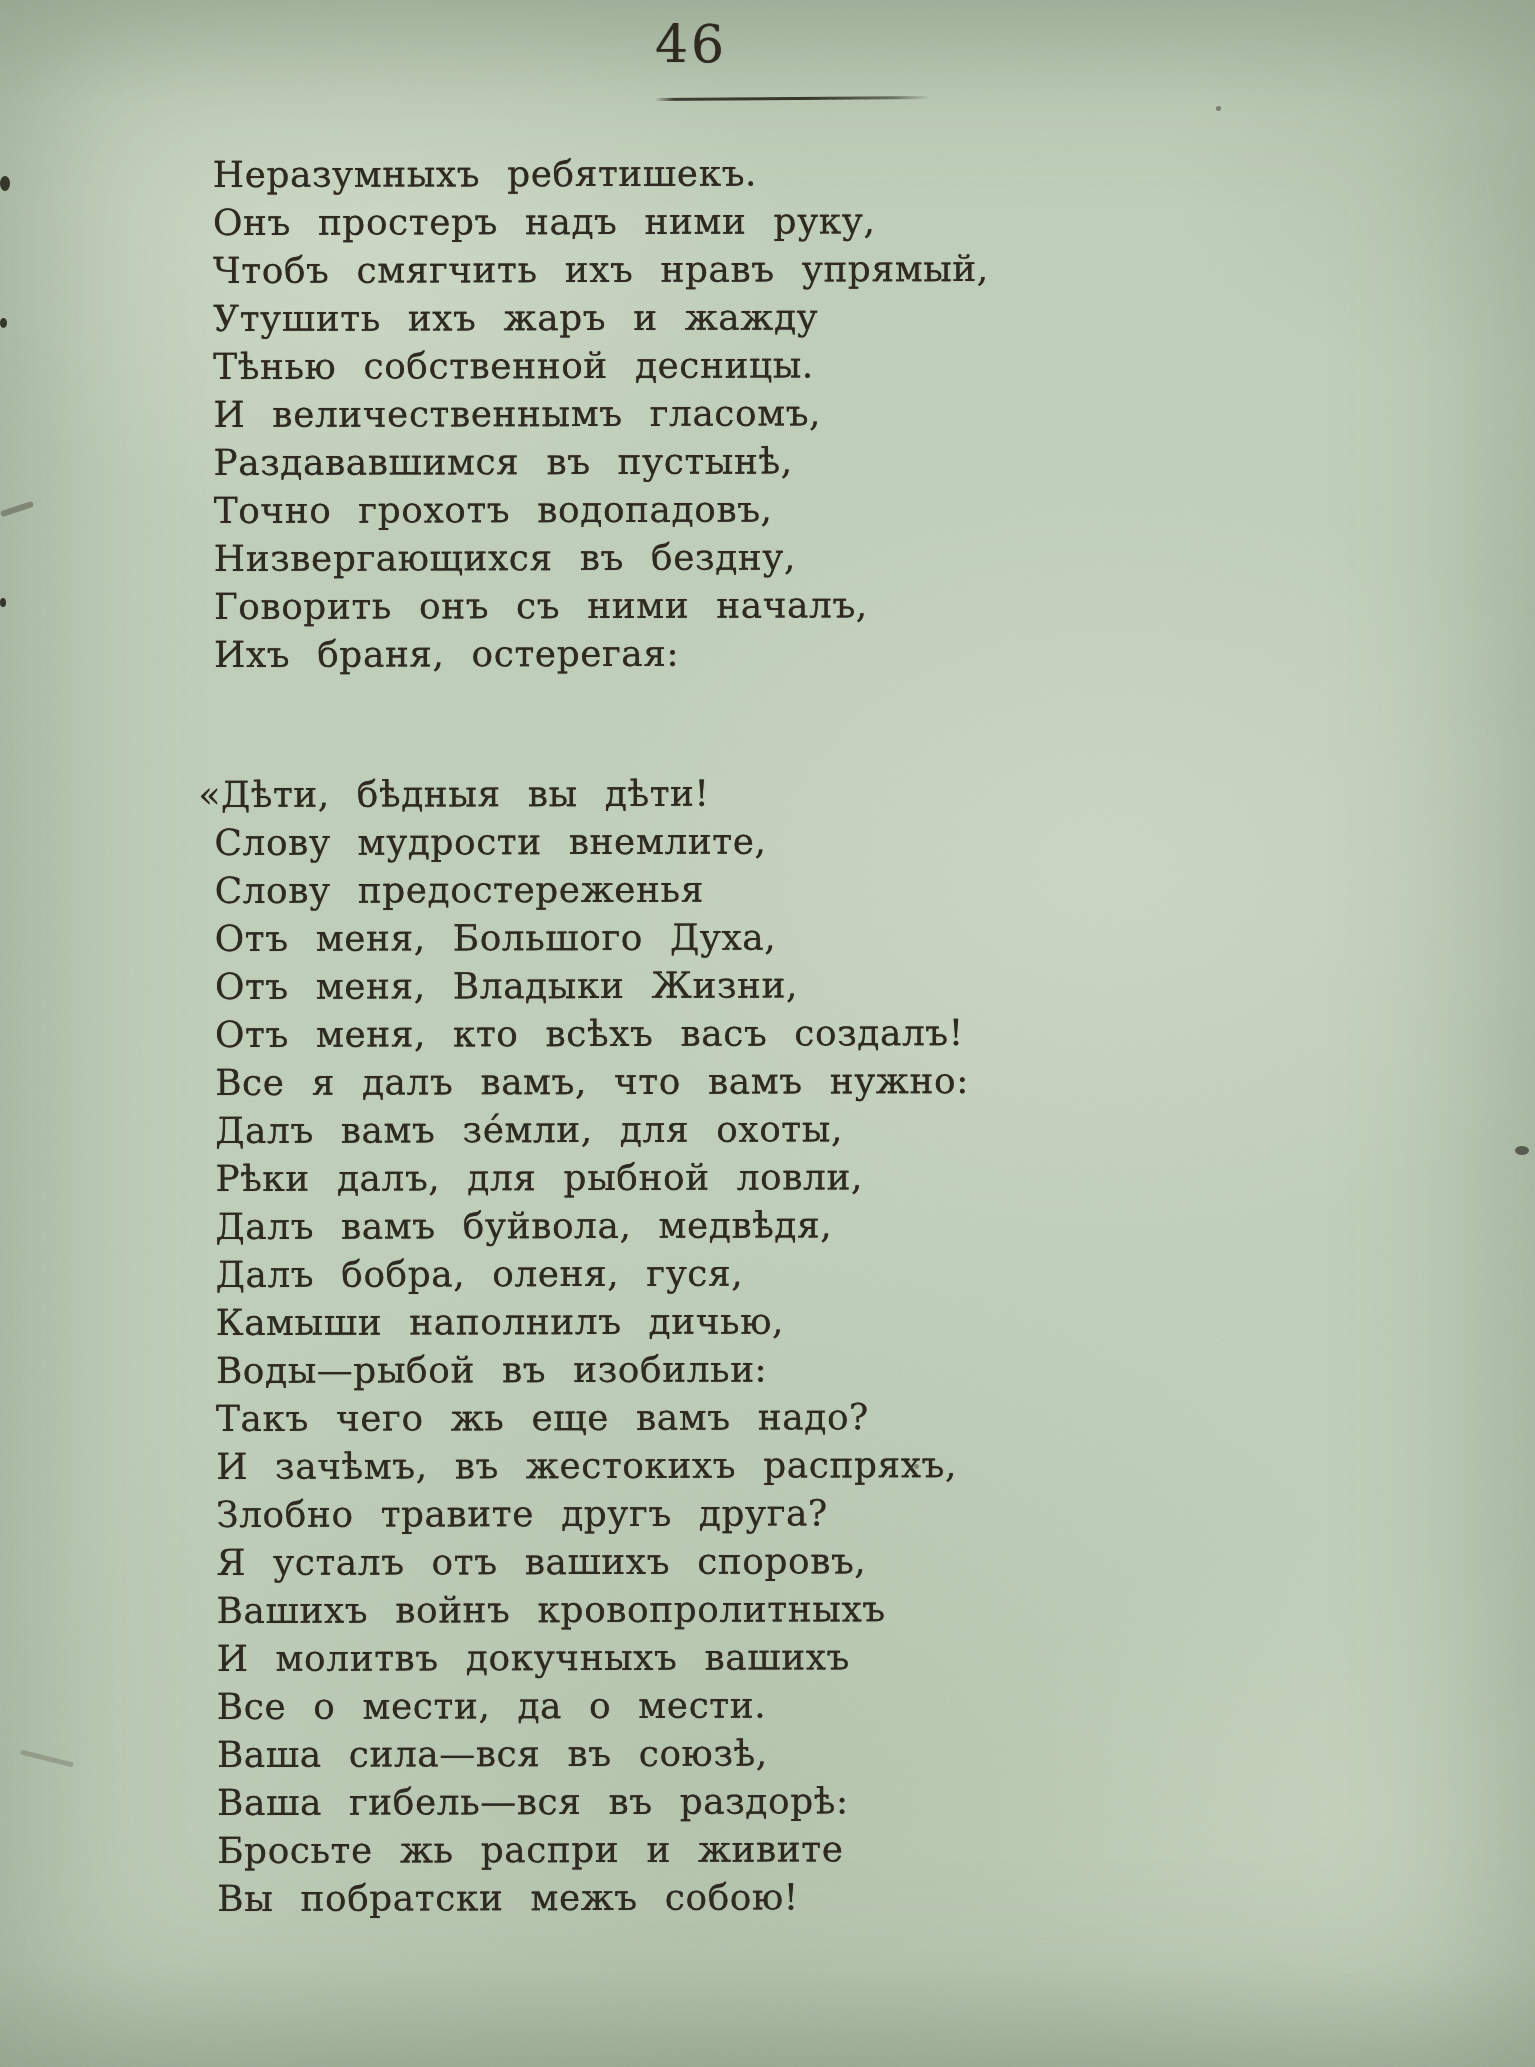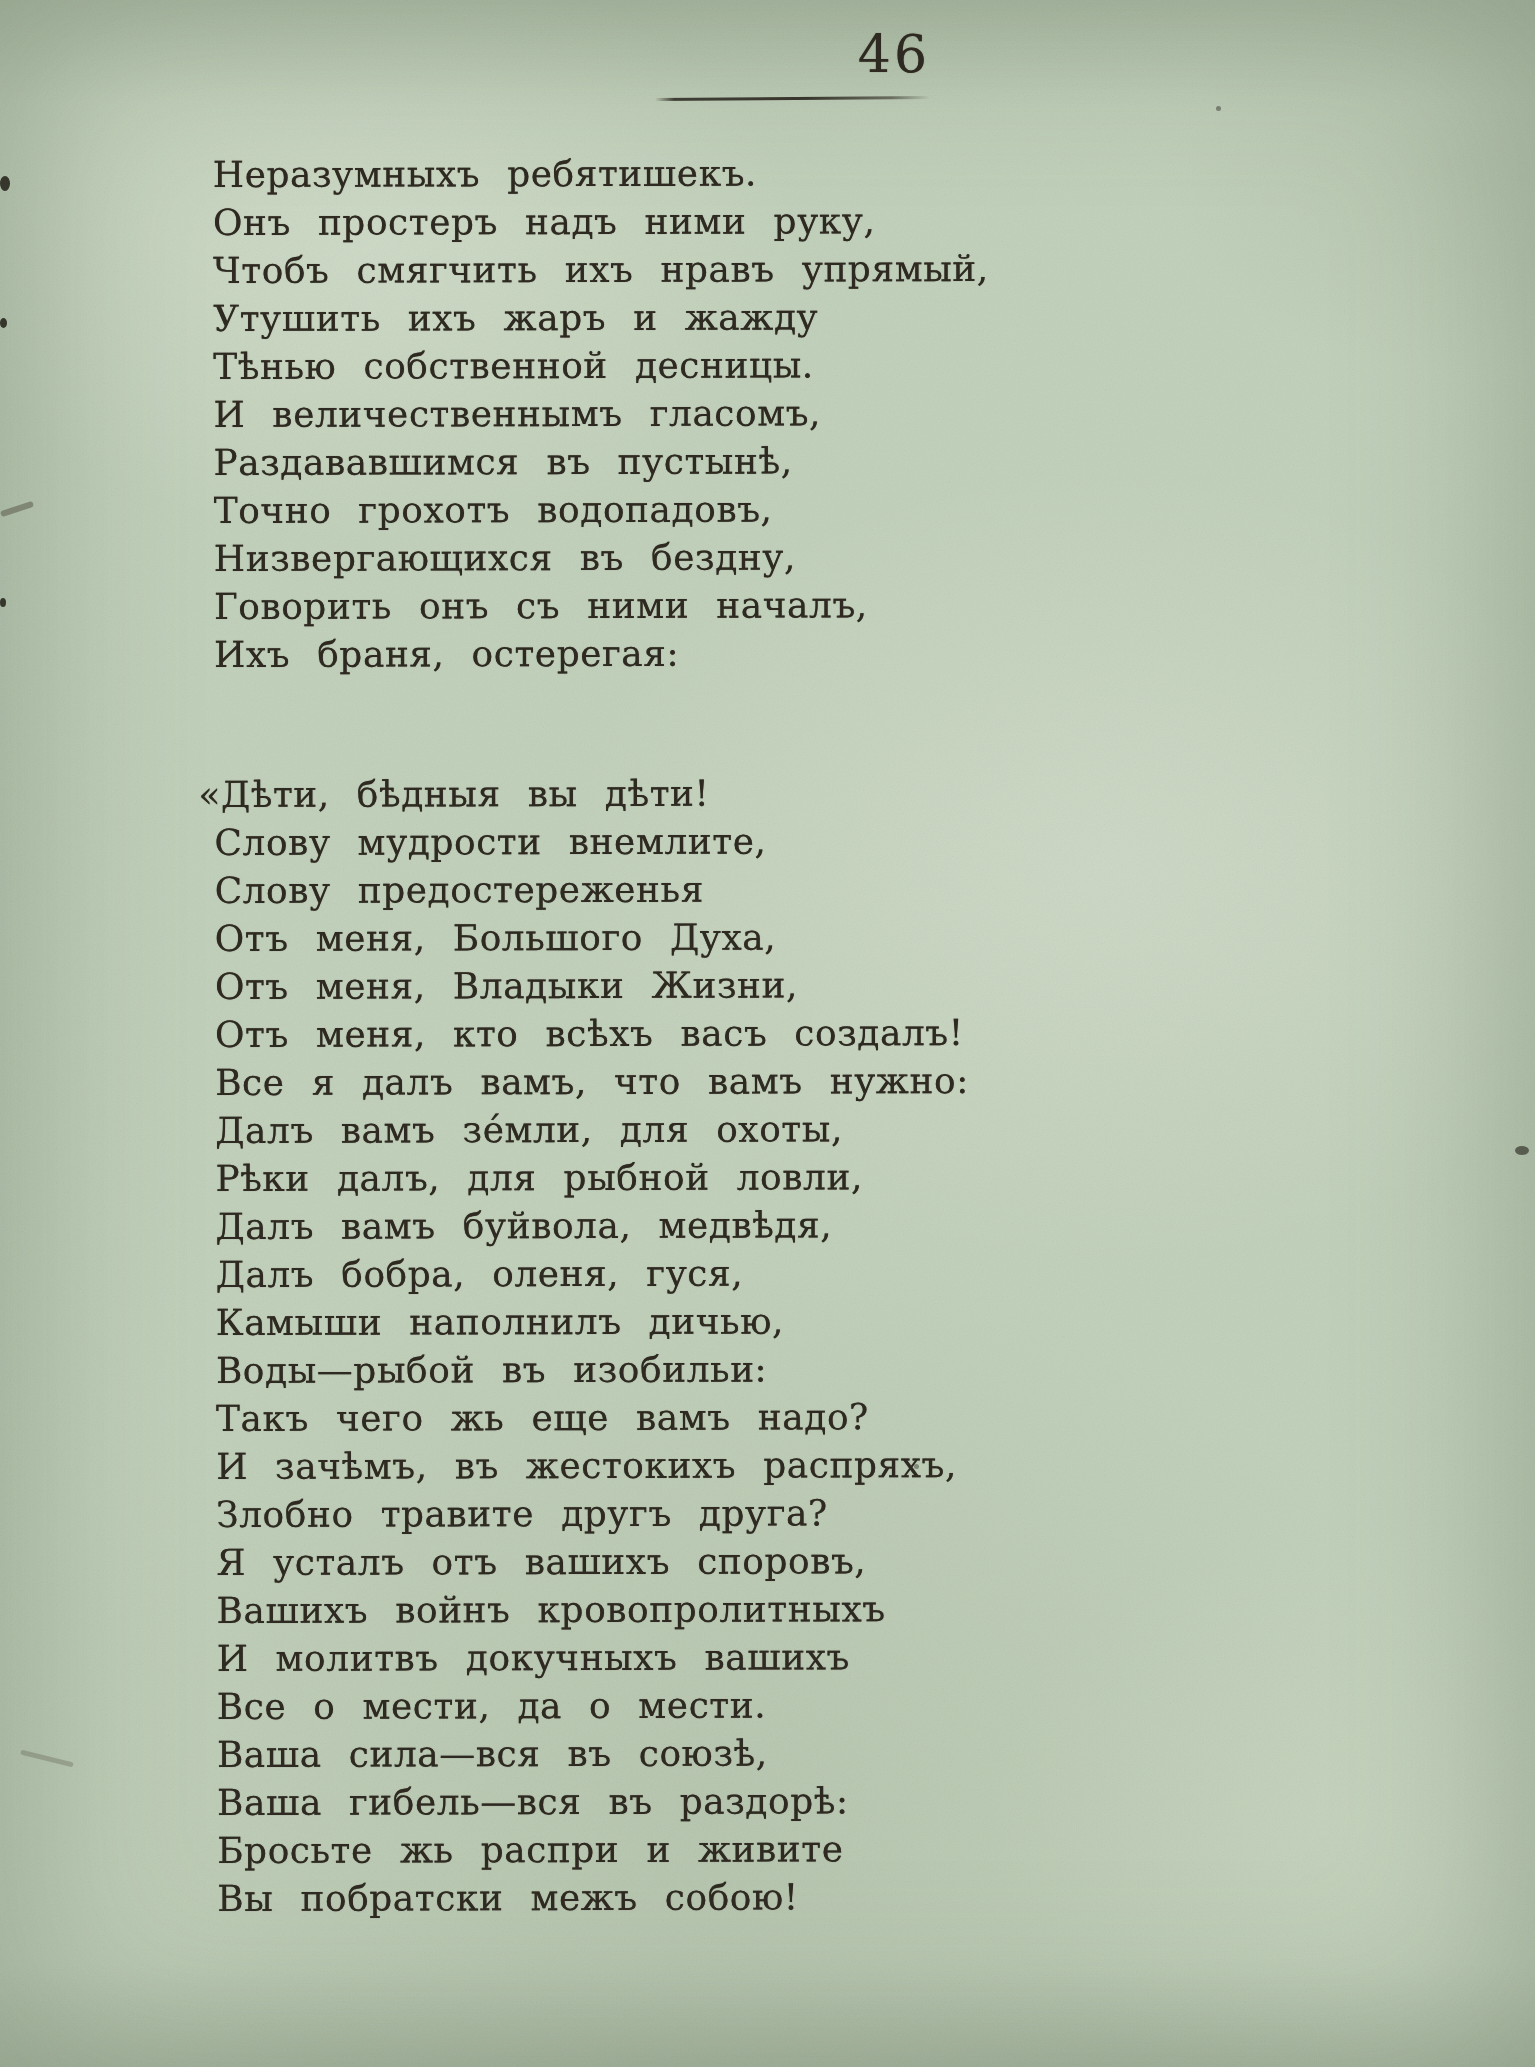--- a/index.html
+++ b/index.html
@@ -26,26 +26,25 @@
   }
   .grain {
     position: absolute; left: 0; top: 0;
     mix-blend-mode: multiply;
     opacity: 0.12;
     pointer-events: none;
   }
   .pagenum {
     position: absolute;
     left: 655px; top: 14px; width: 275px;
-    text-align: right;
+    text-align: left;
     font-size: 52px;
     letter-spacing: 3px;
     color: var(--ink);
     text-shadow: 0 0 1px rgba(46,42,33,0.55);
-    margin-top: 10px;
   }
   .rule {
     position: absolute;
     left: 655px; top: 97px; width: 275px; height: 3px;
     transform: rotate(-0.4deg);
     background: linear-gradient(90deg,
       rgba(42,38,30,0) 0%, rgba(42,38,30,0.85) 7%,
       rgba(42,38,30,0.9) 55%, rgba(42,38,30,0.55) 86%, rgba(42,38,30,0) 100%);
     border-radius: 2px;
   }

